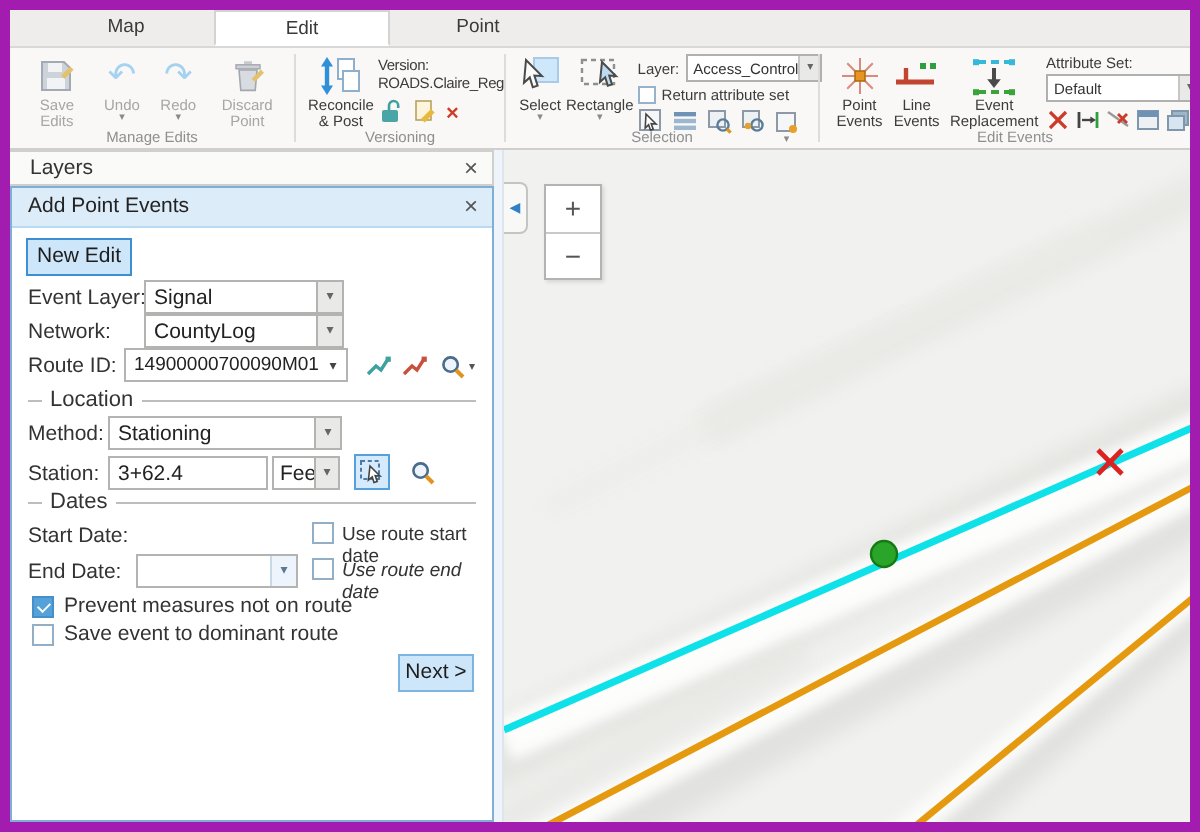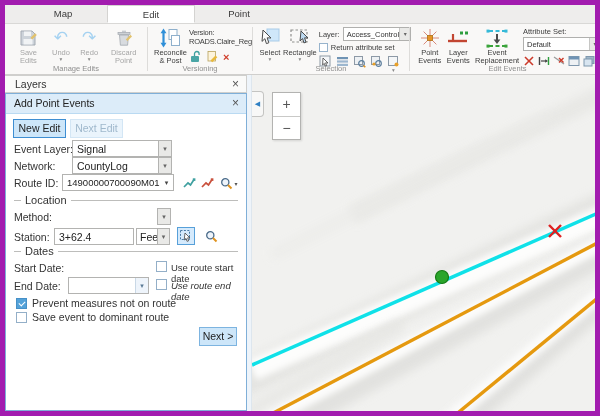--- a/index.html
+++ b/index.html
@@ -268,21 +268,21 @@
         </div>
         <div class="rbtn" style="width:29px;">
           <span class="ric">
             <svg width="24" height="22" viewBox="0 0 24 22">
               <line x1="2" y1="14" x2="21" y2="14" stroke="#c24532" stroke-width="2.4"></line>
               <line x1="7" y1="14" x2="7" y2="7" stroke="#c24532" stroke-width="2.2"></line>
               <rect x="14" y="4.5" width="3" height="3" fill="#2e9e3e"></rect>
               <rect x="19" y="4.5" width="3" height="3" fill="#2e9e3e"></rect>
             </svg>
           </span>
-          <span>Layer Events</span>
+          <span>Line Events</span>
         </div>
         <div class="rbtn" style="width:54px;">
           <span class="ric">
             <svg width="26" height="22" viewBox="0 0 26 22">
               <line x1="5" y1="4" x2="21" y2="4" stroke="#36b9d8" stroke-width="2" stroke-dasharray="4 2.5"></line>
               <rect x="2.5" y="2.6" width="3" height="3" fill="#36b9d8"></rect>
                 <rect x="20.5" y="2.6" width="3" height="3" fill="#36b9d8"></rect>
               <line x1="13" y1="7" x2="13" y2="13.5" stroke="#4a4a4a" stroke-width="2"></line>
               <polygon points="13,17 9.6,12.6 16.4,12.6" fill="#4a4a4a"></polygon>
               <line x1="5" y1="19" x2="21" y2="19" stroke="#3aa33a" stroke-width="2" stroke-dasharray="4 2.5"></line>
@@ -351,21 +351,20 @@
   </div>
 
   <div class="ape">
     <div class="ape-header">
       <span class="t">Add Point Events</span>
       <span class="bar-close" style="top:2px;">×</span>
     </div>
     <div class="ape-body">
 
       <div class="btn btn-active" style="left:7px;top:5px;width:53px;height:19px;line-height:17px;">New Edit</div>
-      <div class="btn btn-dis" style="left:64px;top:5px;width:53px;height:19px;line-height:17px;">Next Edit</div>
 
       <span class="lbl" style="left:8px;top:29px;">Event Layer:</span>
       <div class="combo" style="left:66px;top:26px;width:87px;">
         <span>Signal</span>
       </div>
       <div class="dropbtn" style="left:152px;top:26px;width:14px;">▾</div>
 
       <span class="lbl" style="left:8px;top:46px;">Network:</span>
       <div class="combo" style="left:66px;top:43px;width:87px;">
         <span>CountyLog</span>
@@ -395,20 +394,23 @@
             <line x1="8" y1="8" x2="11.5" y2="11.5" stroke="#e0931f" stroke-width="2"></line>
           </svg>
         <span style="font-size:6px;color:#555;margin-left:1px;">▾</span>
       </span>
 
       <div class="section" style="top:80px;">
         <span>Location</span>
       </div>
 
       <span class="lbl" style="left:8px;top:97px;">Method:</span>
+      <div class="combo" style="left:48px;top:94px;width:104px;">
+        <span>Stationing</span>
+      </div>
       <div class="dropbtn" style="left:151px;top:94px;width:14px;">▾</div>
 
       <span class="lbl" style="left:8px;top:117px;">Station:</span>
       <input class="tinput" style="left: 48px; top: 114px; width: 80px;" value="3+62.4">
       <div class="combo" style="left:130px;top:114px;width:22px;padding-left:3px;">
         <span>Feet</span>
       </div>
       <div class="dropbtn" style="left:151px;top:114px;width:13px;">▾</div>
       <span class="toolbtn" style="left:171px;top:113px;" data-active="true">
         <svg width="14" height="14" viewBox="0 0 14 14">

